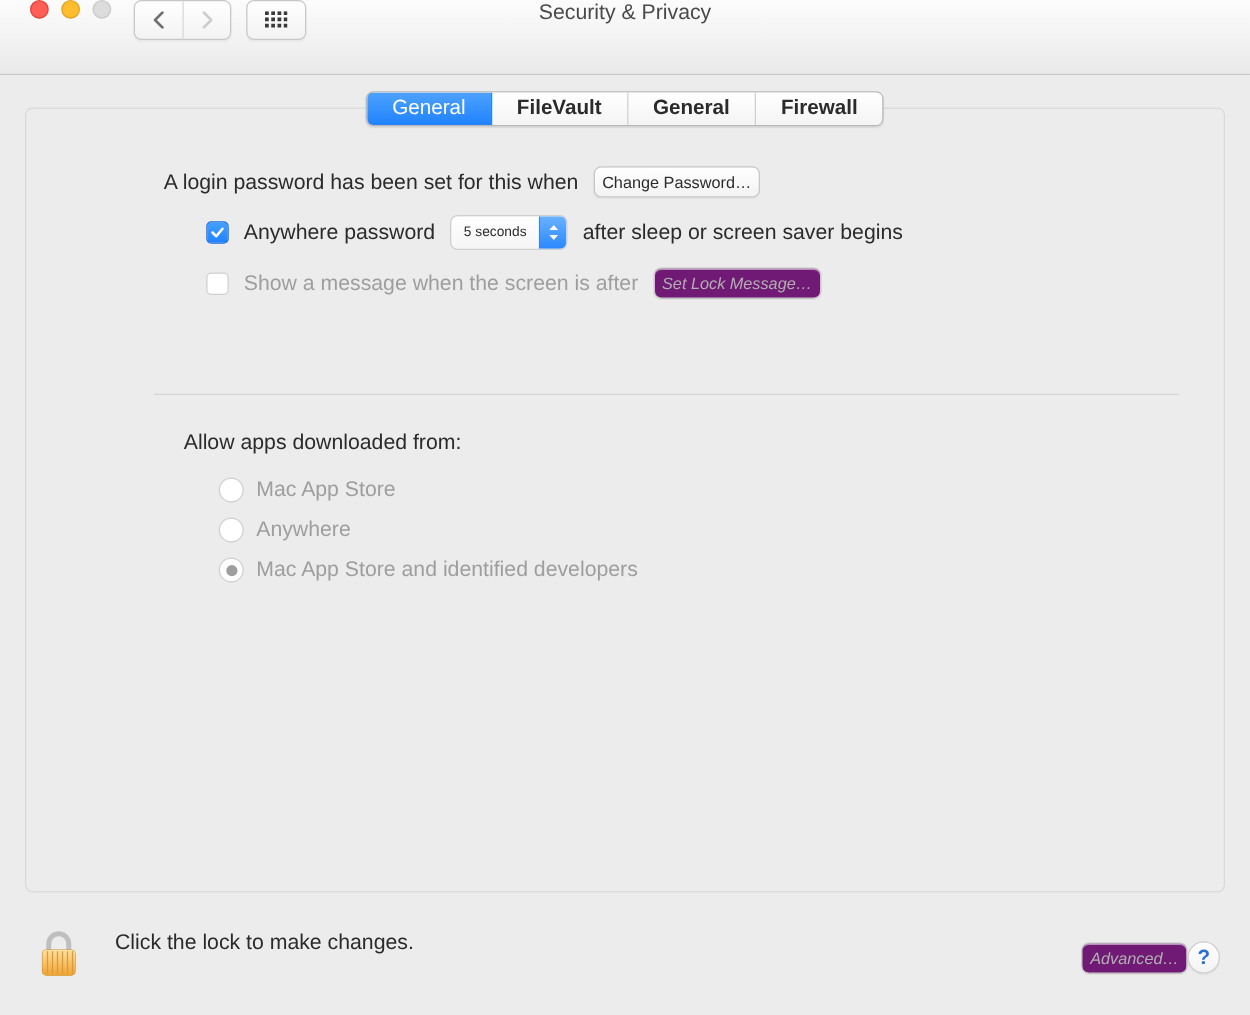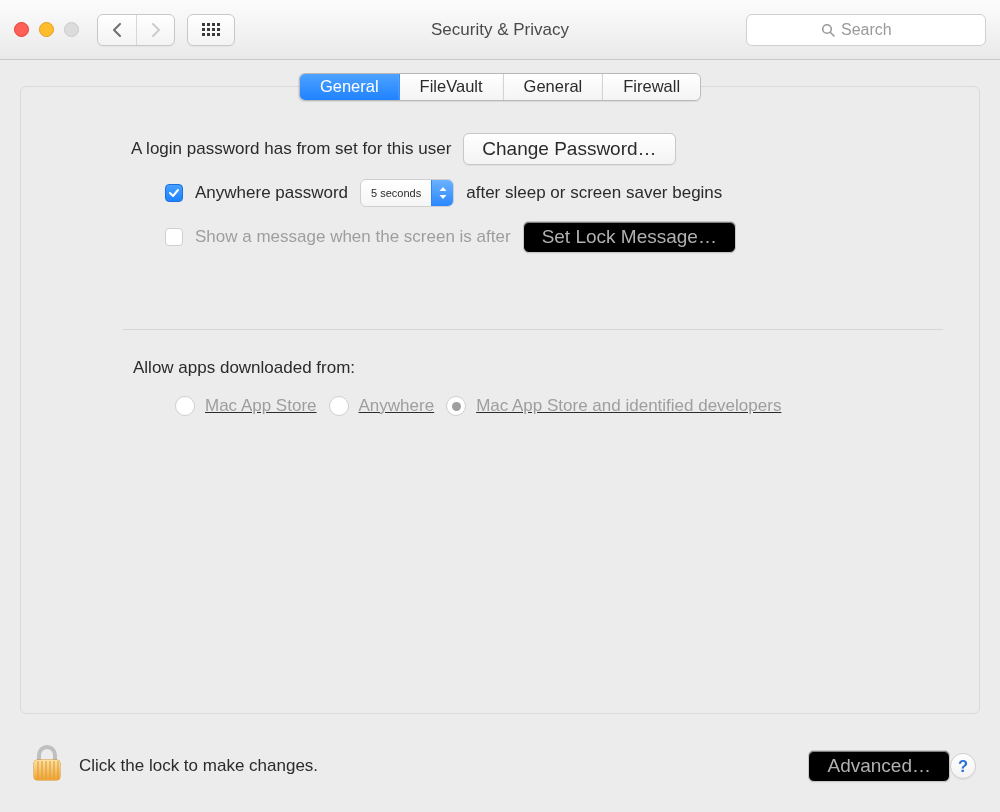--- a/index.html
+++ b/index.html
@@ -10,23 +10,22 @@
     background: #ececec;
     color: #2b2b2b;
   }
 
   
   .titlebar {
     height: 60px;
     background: linear-gradient(to bottom, #fcfcfc 0%, #f4f4f4 45%, #e9e9e9 100%);
     border-bottom: 1px solid #c9c9c9;
     display: flex;
-    align-items: center;
     position: relative;
-    padding: 0 14px;
+    padding: 0 24px;
   }
   .traffic-lights { display: flex; gap: 10px; margin-right: 18px; }
   .tl { width: 15px; height: 15px; border-radius: 50%; border: 1px solid rgba(0,0,0,0.12); }
   .tl.red   { background: #ff5f57; border-color: #e24138; }
   .tl.amber { background: #ffbd2e; border-color: #e1a01e; }
   .tl.grey  { background: #dcdcdc; border-color: #c9c9c9; }
 
   .navseg {
     display: inline-flex;
     height: 32px;
@@ -102,44 +101,44 @@
     box-shadow: 0 1px 1px rgba(0,0,0,0.08);
     height: 28px;
   }
   .tab {
     padding: 3px 20px 4px 20px;
     font-size: 16.5px;
     color: #2b2b2b;
     background: linear-gradient(to bottom,#ffffff,#f4f4f4);
     display: flex; align-items: center;
   }
-  .tab + .tab { border-left: 1px solid #cfcfcf; }
+  .tab + .tab { border-left: 1px solid #cfcfcf; font-weight: bold; }
   .tab.active {
     background: linear-gradient(to bottom,#4ea2ff,#1f82ff);
     color: #fff;
     border-left-color: #1f82ff;
   }
   .tab.active + .tab { border-left-color: #1f82ff; }
 
   
   .content { padding: 46px 48px 0 110px; }
 
   .row { display: flex; align-items: center; gap: 12px; margin-bottom: 14px; font-size: 17px; }
   .row.indent { padding-left: 34px; }
 
   .btn {
     border: 1px solid #c8c8c8;
     border-radius: 6px;
     background: linear-gradient(to bottom,#ffffff,#f3f3f3);
-    padding: 4px 18px;
-    font-size: 19px;
+    padding: 4px 6px;
+    font-size: 13px;
     color: #2b2b2b;
     box-shadow: 0 1px 0 rgba(255,255,255,0.5) inset, 0 1px 1px rgba(0,0,0,0.05);
   }
-  .btn.disabled { color: #b0b0b0; background: #000000; }
+  .btn.disabled { color: #b0b0b0; background: #701a75; font-style: italic; }
 
   .checkbox {
     width: 18px; height: 18px;
     border-radius: 4px;
     display: inline-flex; align-items: center; justify-content: center;
     flex-shrink: 0;
   }
   .checkbox.checked {
     background: linear-gradient(to bottom,#45a0ff,#1f82ff);
     border: 1px solid #1b6fe0;
@@ -170,41 +169,41 @@
   .disabled-text { color: #9e9e9e; }
 
   .divider {
     border: none;
     border-top: 1px solid #d6d6d6;
     margin: 76px 0 28px 0;
     width: 820px;
     margin-left: -8px;
   }
 
-  .section-label { font-size: 17px; margin-bottom: 18px; margin-left: 2px;}
-
-  .radios { padding-left: 44px; display: flex; flex-direction: row; gap: 12px; text-decoration: underline; }
+  .section-label { font-size: 17px; margin-bottom: 18px; margin-left: 16px;}
+
+  .radios { padding-left: 44px; display: flex; flex-direction: column; gap: 12px; }
   .radio-row { display: flex; align-items: center; gap: 10px; color: #9e9e9e; font-size: 17px; }
   .radio {
     width: 20px; height: 20px; border-radius: 50%;
     border: 1px solid #cfcfcf; background: #fff;
     display: inline-flex; align-items: center; justify-content: center;
     flex-shrink: 0;
   }
   .radio .dot { width: 9px; height: 9px; border-radius: 50%; background: #9e9e9e; }
 
   
   .footer {
     position: absolute;
     left: 0; right: 0; bottom: 0;
     height: 80px;
     display: flex; align-items: center;
     padding: 0 24px 12px 30px;
   }
-  .lockwrap { display: flex; align-items: center; gap: 15px; }
+  .lockwrap { display: flex; gap: 28px; }
   .footer-text { font-size: 17px; color: #2b2b2b; }
   .footer-right { margin-left: auto; display: flex; align-items: center; }
   .helpbtn {
     width: 26px; height: 26px; border-radius: 50%;
     border: 1px solid #cfcfcf;
     background: linear-gradient(to bottom,#ffffff,#f3f3f3);
     display: flex; align-items: center; justify-content: center;
     color: #2a6fd6; font-weight: 600;
     box-shadow: 0 1px 1px rgba(0,0,0,0.06);
   }
@@ -246,27 +245,20 @@
         <rect x="0" y="10" width="3" height="3"></rect>
           <rect x="5" y="10" width="3" height="3"></rect>
           <rect x="10" y="10" width="3" height="3"></rect>
           <rect x="15" y="10" width="3" height="3"></rect>
       </g>
     </svg>
   </div>
 
   <div class="win-title">Security &amp; Privacy</div>
 
-  <div class="searchwrap">
-    <svg width="14" height="14" viewBox="0 0 14 14">
-      <circle cx="6" cy="6" r="4.3" fill="none" stroke="#9a9a9a" stroke-width="1.6"></circle>
-      <line x1="9.2" y1="9.2" x2="13" y2="13" stroke="#9a9a9a" stroke-width="1.6" stroke-linecap="round"></line>
-    </svg>
-    <input type="text" placeholder="Search" style="">
-  </div>
 </div>
 
 <div class="panelwrap">
   <div class="panel">
 
     <div class="tabs">
       <div class="tab active">
           <span>General</span>
         </div>
       <div class="tab">
@@ -276,21 +268,21 @@
           <span>General</span>
         </div>
       <div class="tab">
           <span>Firewall</span>
         </div>
     </div>
 
     <div class="content">
 
       <div class="row">
-        <span>A login password has from set for this user</span>
+        <span>A login password has been set for this when</span>
         <button class="btn">
           <span>Change Password…</span>
         </button>
       </div>
 
       <div class="row indent">
         <span class="checkbox checked">
           <svg width="12" height="12" viewBox="0 0 12 12">
             <polyline points="2,6 5,9 10,3" fill="none" stroke="#fff" stroke-width="2" stroke-linecap="round" stroke-linejoin="round"></polyline>
           </svg>

